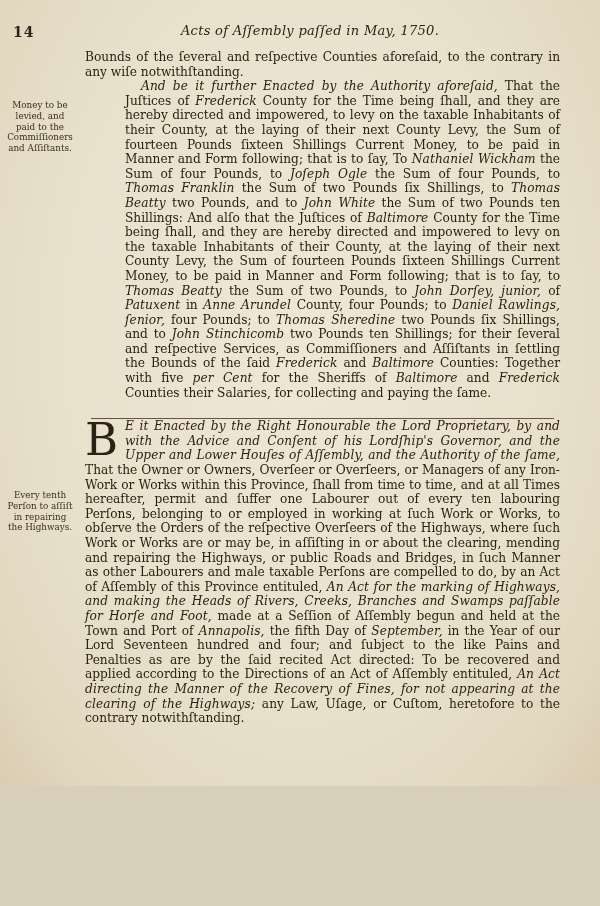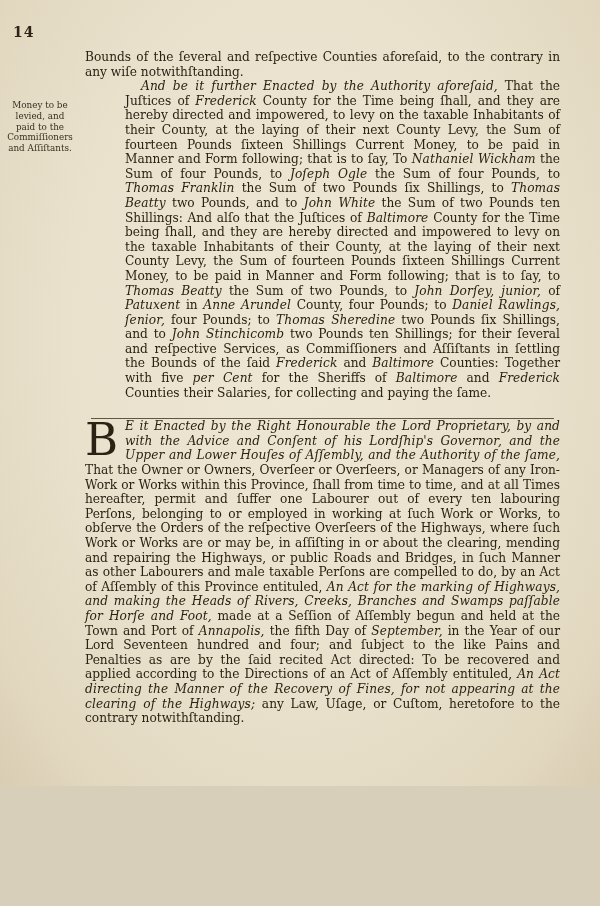--- a/index.html
+++ b/index.html
@@ -87,22 +87,24 @@
     font-size: 18px;
     color: #2b2214;
   }
 </style>
 </head>
 <body>
 
 <div class="page">
 
   <div class="page-number">14</div>
+  <div class="running-header">Acts of Aſſembly paſſed in May, 1750.</div>
 
   <div class="margin-note note-1">Money to be levied, and paid to the Commiſſioners and Aſſiſtants.</div>
+  <div class="margin-note note-2">Every tenth Perſon to aſſiſt in repairing the Highways.</div>
 
   <div class="main-col">
 
     <p class="body-para"><span>Bounds of the ſeveral and reſpective Counties aforeſaid, to the contrary in any wiſe notwithſtanding.</span></p>
 
     <p class="body-para indent"><i>And be it further Enacted by the Authority aforeſaid,</i><span> That the Juſtices of </span><i>Frederick</i><span> County for the Time being ſhall, and they are hereby directed and impowered, to levy on the taxable Inhabitants of their County, at the laying of their next County Levy, the Sum of fourteen Pounds ſixteen Shillings Current Money, to be paid in Manner and Form following; that is to ſay, To </span><i>Nathaniel Wickham</i><span> the Sum of four Pounds, to </span><i>Joſeph Ogle</i><span> the Sum of four Pounds, to </span><i>Thomas Franklin</i><span> the Sum of two Pounds ſix Shillings, to </span><i>Thomas Beatty</i><span> two Pounds, and to </span><i>John White</i><span> the Sum of two Pounds ten Shillings: And alſo that the Juſtices of </span><i>Baltimore</i><span> County for the Time being ſhall, and they are hereby directed and impowered to levy on the taxable Inhabitants of their County, at the laying of their next County Levy, the Sum of fourteen Pounds ſixteen Shillings Current Money, to be paid in Manner and Form following; that is to ſay, to </span><i>Thomas Beatty</i><span> the Sum of two Pounds, to </span><i>John Dorſey, junior,</i><span> of </span><i>Patuxent</i><span> in </span><i>Anne Arundel</i><span> County, four Pounds; to </span><i>Daniel Rawlings, ſenior,</i><span> four Pounds; to </span><i>Thomas Sheredine</i><span> two Pounds ſix Shillings, and to </span><i>John Stinchicomb</i><span> two Pounds ten Shillings; for their ſeveral and reſpective Services, as Commiſſioners and Aſſiſtants in ſettling the Bounds of the ſaid </span><i>Frederick</i><span> and </span><i>Baltimore</i><span> Counties: Together with five </span><i>per Cent</i><span> for the Sheriffs of </span><i>Baltimore</i><span> and </span><i>Frederick</i><span> Counties their Salaries, for collecting and paying the ſame.</span></p>
 
     <hr class="divider">
 
 

